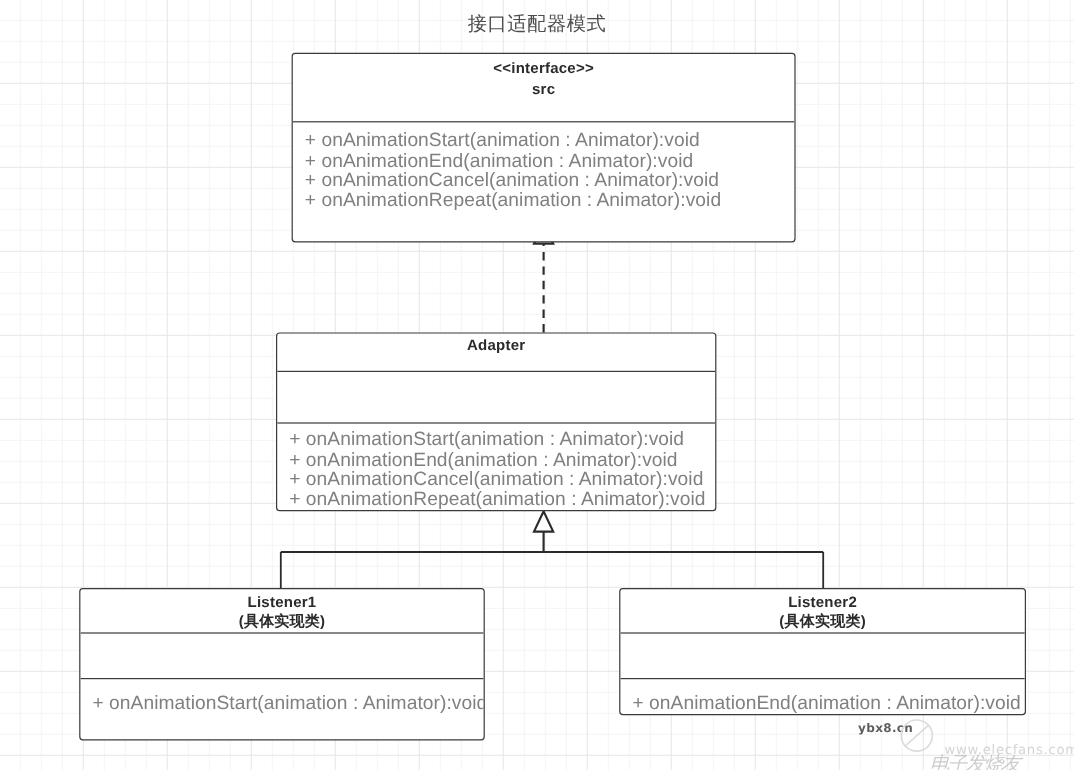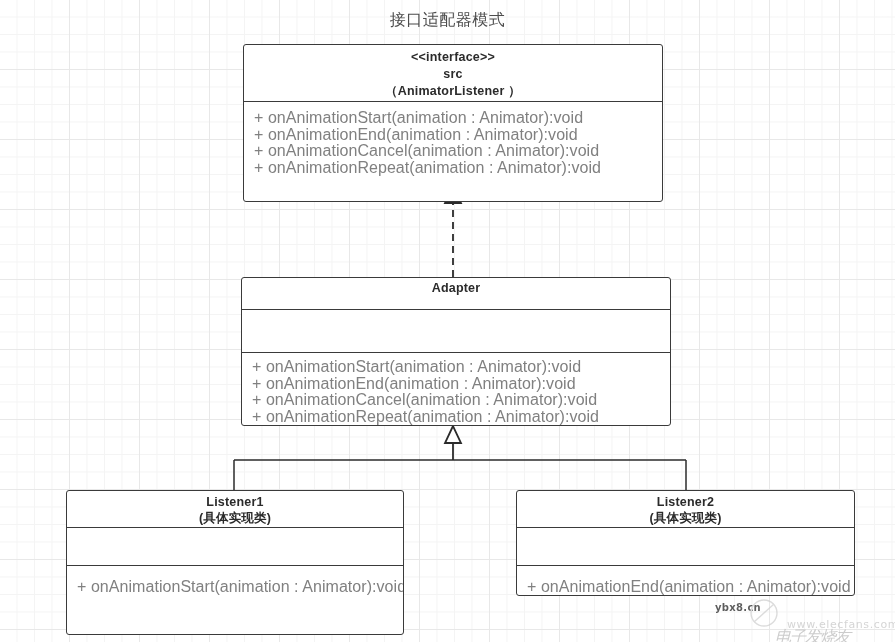--- a/index.html
+++ b/index.html
@@ -82,26 +82,26 @@
   }
   .uml-methods .m {
     white-space: nowrap;
   }
 
   
   #box-interface  { left: 243px; top: 44px;  width: 420px; height: 158px; }
   #box-interface .uml-header { height: 57px; padding-top: 4px; }
   #box-interface .uml-methods { padding-top: 8px; padding-left: 10px; }
 
-  #box-adapter    { left: 241px; top: 277px; width: 430px; height: 149px; }
+  #box-adapter    { left: 230px; top: 277px; width: 367px; height: 149px; }
   #box-adapter .uml-header { height: 32px; padding-top: 3px; line-height: 15.5px; font-size: 12.5px;}
   #box-adapter .uml-attrs { height: 43px; }
   #box-adapter .uml-methods { padding-top: 6px; padding-left: 10px; }
 
-  #box-listener1  { left: 66px;  top: 490px; width: 338px; height: 145px; }
+  #box-listener1  { left: 66px;  top: 490px; width: 338px; height: 127px; }
   #box-listener1 .uml-header { height: 37px; padding-top: 4px; line-height: 15.5px; }
   #box-listener1 .uml-attrs { height: 38px; }
   #box-listener1 .uml-methods { padding-top: 13px; padding-left: 10px; }
 
   #box-listener2  { left: 516px; top: 490px; width: 339px; height: 106px; }
   #box-listener2 .uml-header { height: 37px; padding-top: 4px; line-height: 15.5px; }
   #box-listener2 .uml-attrs { height: 38px; }
   #box-listener2 .uml-methods { padding-top: 13px; padding-left: 10px; }
 
   
@@ -185,21 +185,20 @@
       <line x1="234" y1="460" x2="234" y2="491" stroke="#2b2b2b" stroke-width="1.5"></line>
 
       <line x1="686" y1="460" x2="686" y2="491" stroke="#2b2b2b" stroke-width="1.5"></line>
     </g>
   </svg>
 
   <div class="uml-box" id="box-interface">
     <div class="uml-header">
       <span class="stereo">&lt;&lt;interface&gt;&gt;</span>
       <span class="stereo">src</span>
-      <span class="stereo">（AnimatorListener ）</span>
     </div>
     <div class="uml-methods">
       <div class="m">+ onAnimationStart(animation : Animator):void</div>
       <div class="m">+ onAnimationEnd(animation : Animator):void</div>
       <div class="m">+ onAnimationCancel(animation : Animator):void</div>
       <div class="m">+ onAnimationRepeat(animation : Animator):void</div>
     </div>
   </div>
 
   <div class="uml-box" id="box-adapter">

